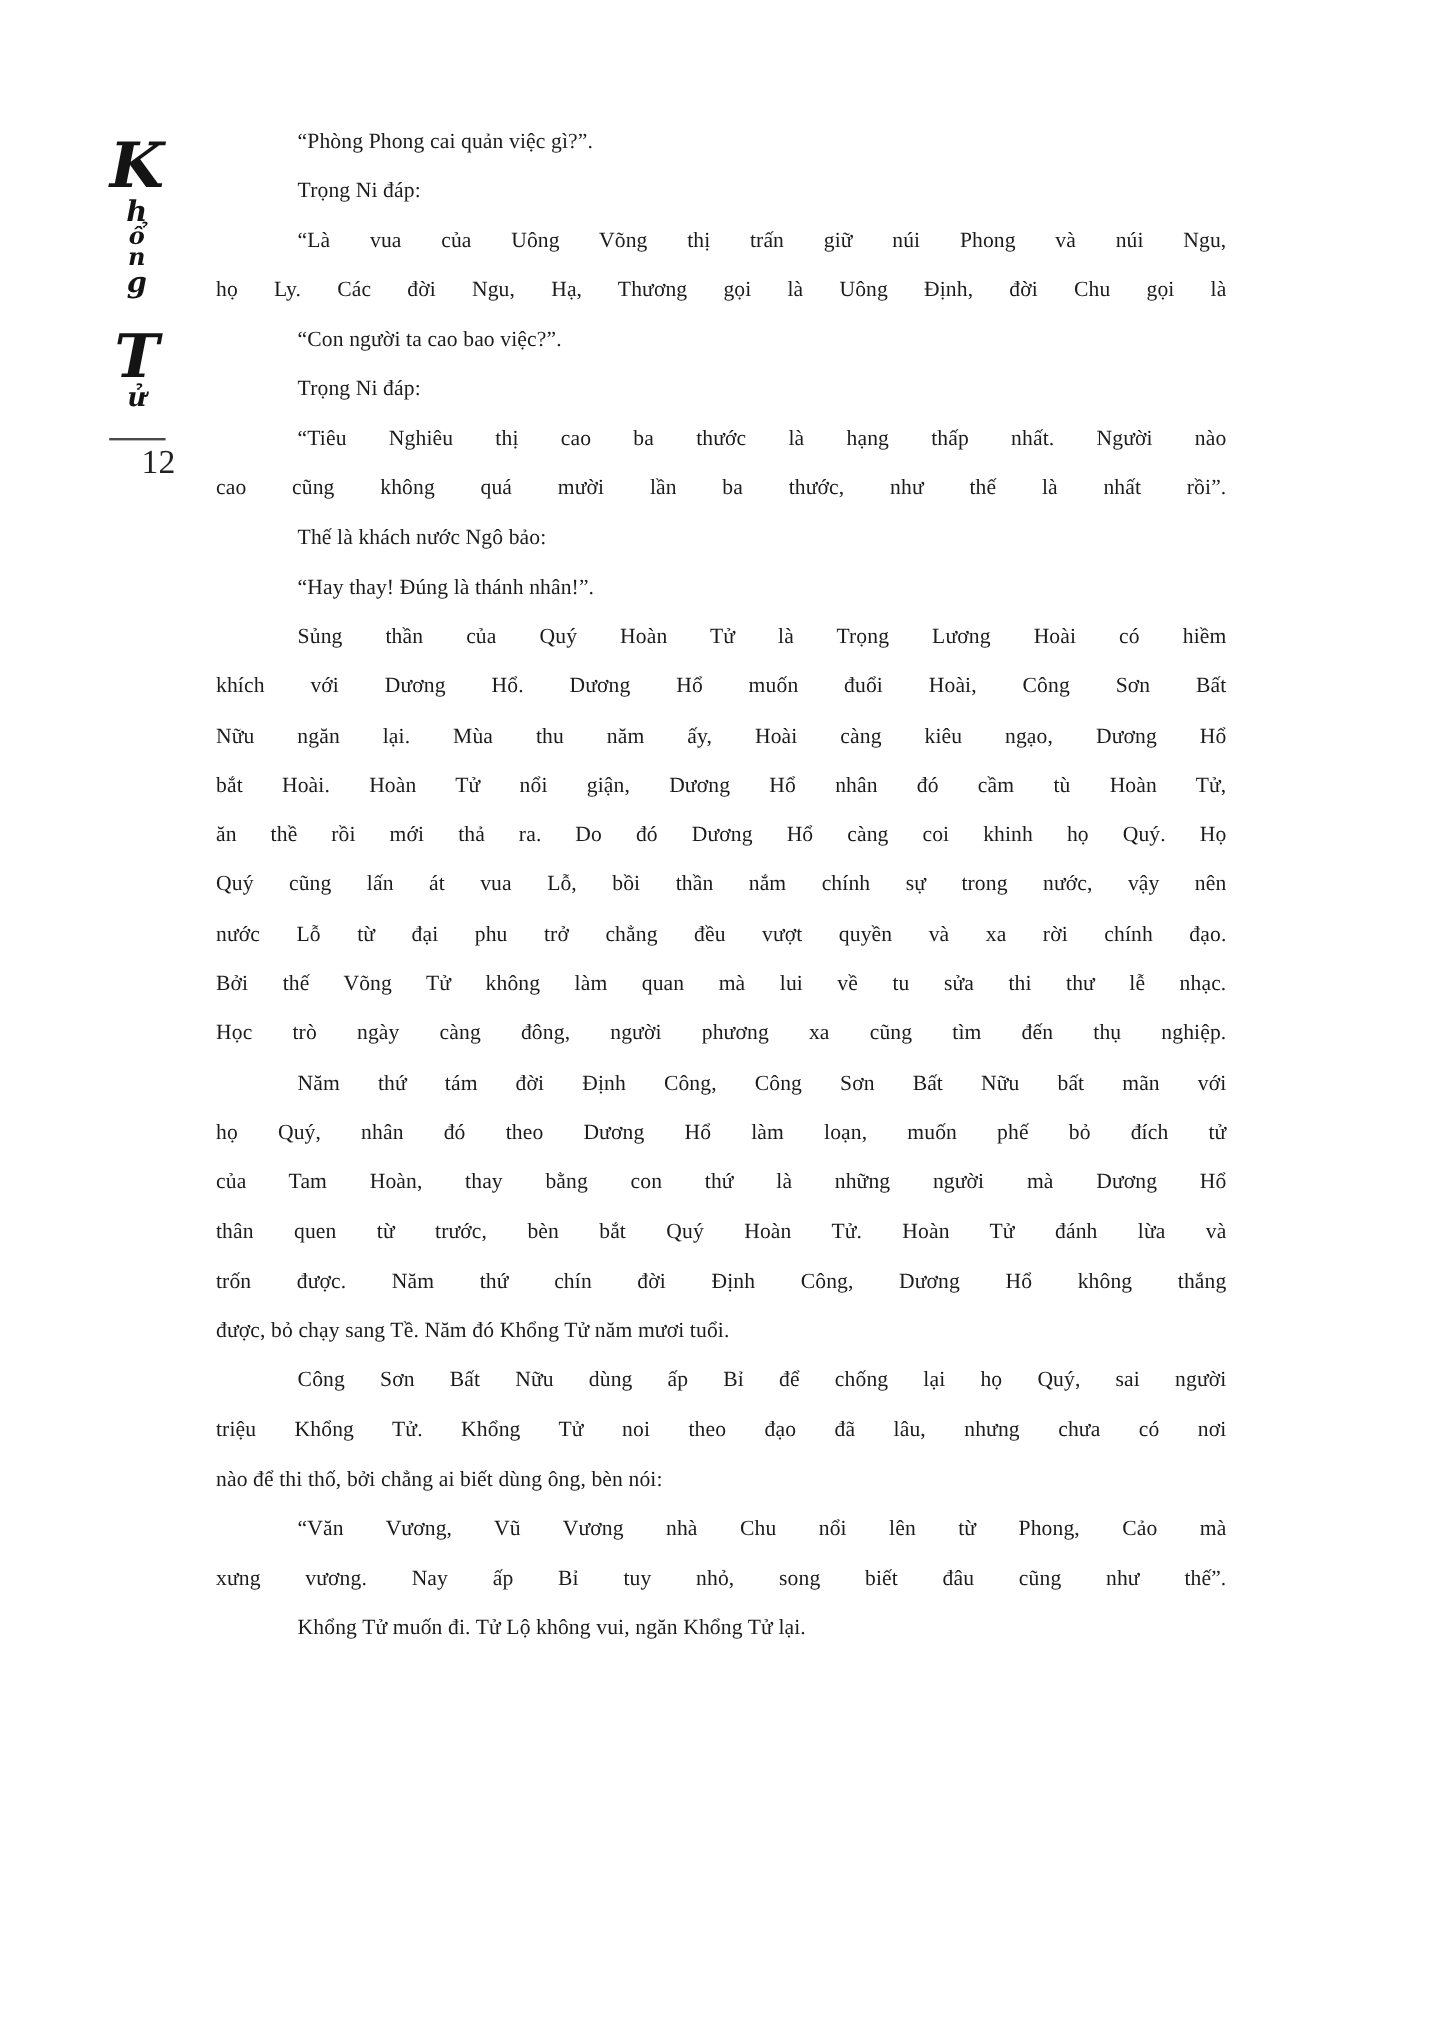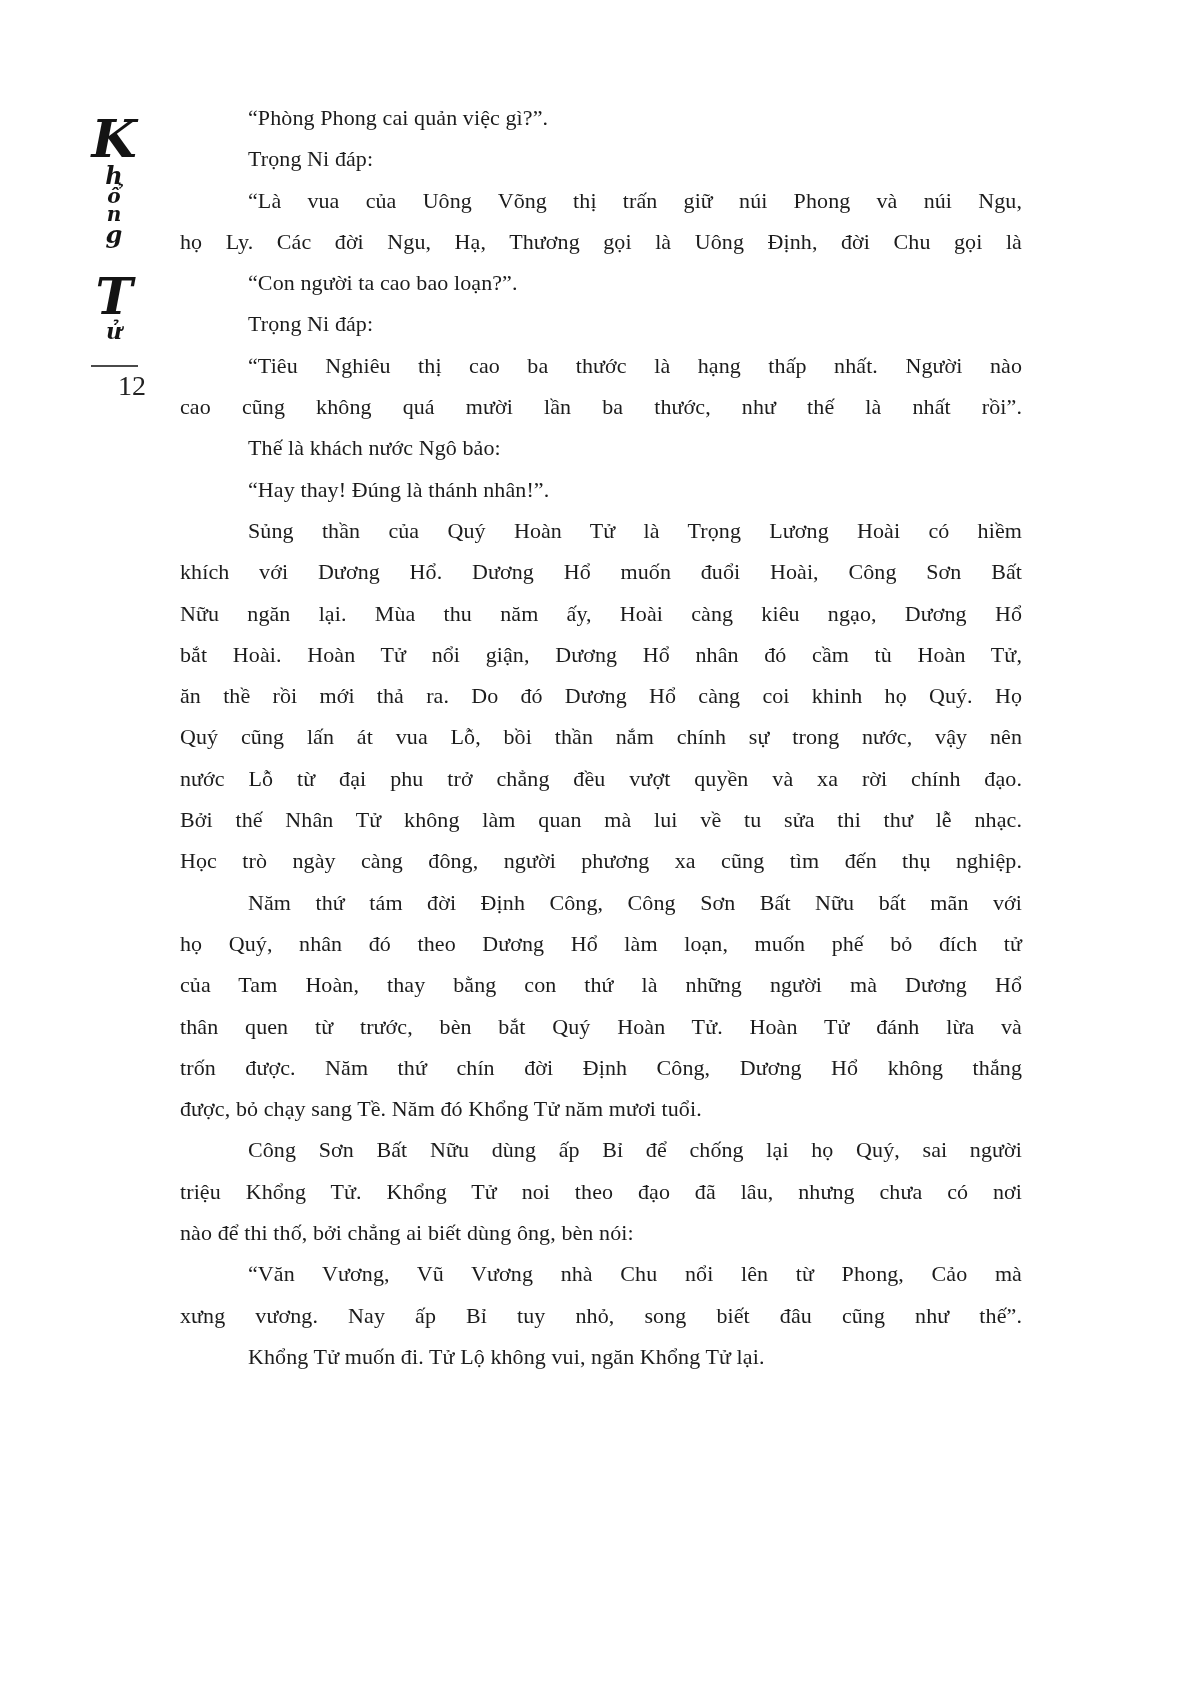--- a/index.html
+++ b/index.html
@@ -28,21 +28,21 @@
   }
   .page-number{
     position:absolute;left:82px;top:371px;width:64px;
     text-align:right;font-size:28px;line-height:1.1;color:#222;
   }
   
   .text-block{
     position:absolute;left:180px;top:97px;width:842px;
   }
   .line{
-    font-size:22px;
+    font-size:18px;
     line-height:41.3px;
     height:41.3px;
     white-space:normal;
     color:#1c1c1c;
     letter-spacing:0.1px;
   }
   .line.i{text-indent:68px;}
   .line.j{text-align:justify;text-align-last:justify;}
 </style>
 </head>
@@ -58,34 +58,34 @@
     <span class="ch" style="font-size: 22px;">ử</span>
   </div>
 <div class="margin-rule"></div>
 <div class="page-number">12</div>
 
 <div class="text-block">
     <div class="line i">“Phòng Phong cai quản việc gì?”.</div>
     <div class="line i">Trọng Ni đáp:</div>
     <div class="line i j">“Là vua của Uông Võng thị trấn giữ núi Phong và núi Ngu,</div>
     <div class="line j">họ Ly. Các đời Ngu, Hạ, Thương gọi là Uông Định, đời Chu gọi là</div>
-    <div class="line i">“Con người ta cao bao loạn?”.</div>
+    <div class="line i">“Con người ta cao bao việc?”.</div>
     <div class="line i">Trọng Ni đáp:</div>
     <div class="line i j">“Tiêu Nghiêu thị cao ba thước là hạng thấp nhất. Người nào</div>
     <div class="line j">cao cũng không quá mười lần ba thước, như thế là nhất rồi”.</div>
     <div class="line i">Thế là khách nước Ngô bảo:</div>
     <div class="line i">“Hay thay! Đúng là thánh nhân!”.</div>
     <div class="line i j">Sủng thần của Quý Hoàn Tử là Trọng Lương Hoài có hiềm</div>
     <div class="line j">khích với Dương Hổ. Dương Hổ muốn đuổi Hoài, Công Sơn Bất</div>
     <div class="line j">Nữu ngăn lại. Mùa thu năm ấy, Hoài càng kiêu ngạo, Dương Hổ</div>
     <div class="line j">bắt Hoài. Hoàn Tử nổi giận, Dương Hổ nhân đó cầm tù Hoàn Tử,</div>
     <div class="line j">ăn thề rồi mới thả ra. Do đó Dương Hổ càng coi khinh họ Quý. Họ</div>
     <div class="line j">Quý cũng lấn át vua Lỗ, bồi thần nắm chính sự trong nước, vậy nên</div>
     <div class="line j">nước Lỗ từ đại phu trở chẳng đều vượt quyền và xa rời chính đạo.</div>
-    <div class="line j">Bởi thế Nhân Tử không làm quan mà lui về tu sửa thi thư lễ nhạc.</div>
+    <div class="line j">Bởi thế Võng Tử không làm quan mà lui về tu sửa thi thư lễ nhạc.</div>
     <div class="line j">Học trò ngày càng đông, người phương xa cũng tìm đến thụ nghiệp.</div>
     <div class="line i j">Năm thứ tám đời Định Công, Công Sơn Bất Nữu bất mãn với</div>
     <div class="line j">họ Quý, nhân đó theo Dương Hổ làm loạn, muốn phế bỏ đích tử</div>
     <div class="line j">của Tam Hoàn, thay bằng con thứ là những người mà Dương Hổ</div>
     <div class="line j">thân quen từ trước, bèn bắt Quý Hoàn Tử. Hoàn Tử đánh lừa và</div>
     <div class="line j">trốn được. Năm thứ chín đời Định Công, Dương Hổ không thắng</div>
     <div class="line">được, bỏ chạy sang Tề. Năm đó Khổng Tử năm mươi tuổi.</div>
     <div class="line i j">Công Sơn Bất Nữu dùng ấp Bỉ để chống lại họ Quý, sai người</div>
     <div class="line j">triệu Khổng Tử. Khổng Tử noi theo đạo đã lâu, nhưng chưa có nơi</div>
     <div class="line">nào để thi thố, bởi chẳng ai biết dùng ông, bèn nói:</div>

